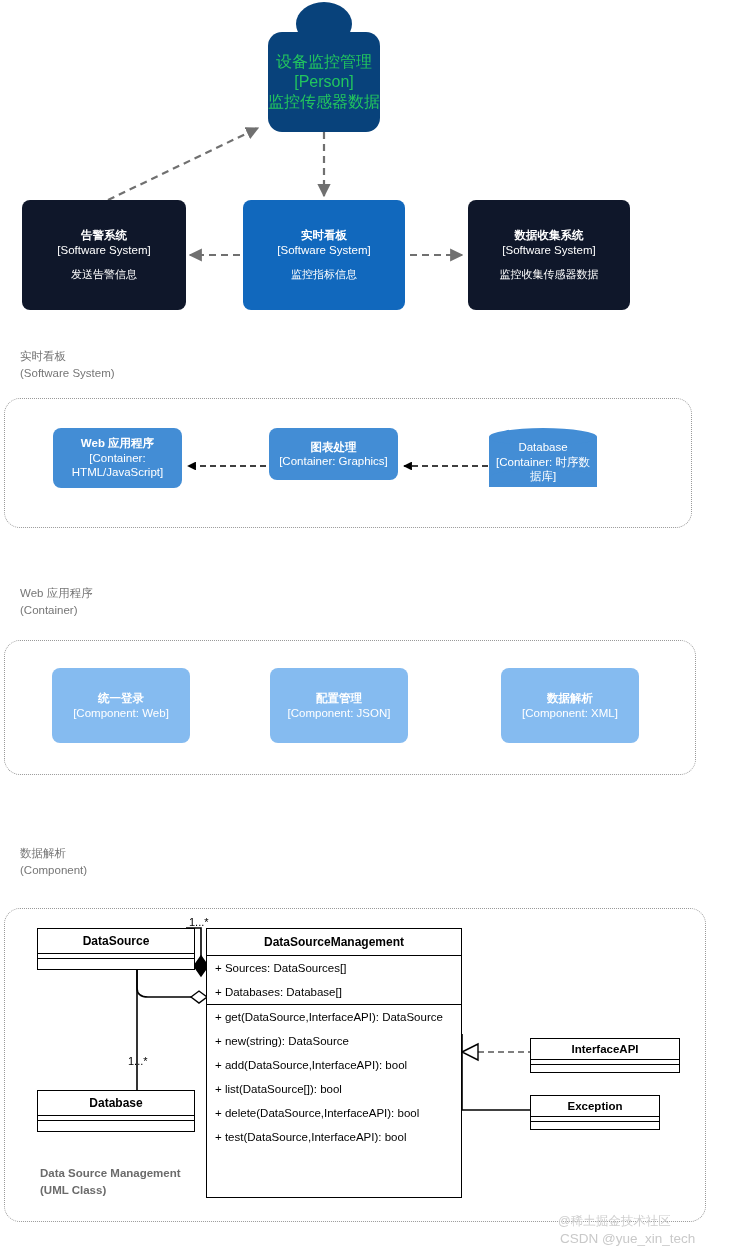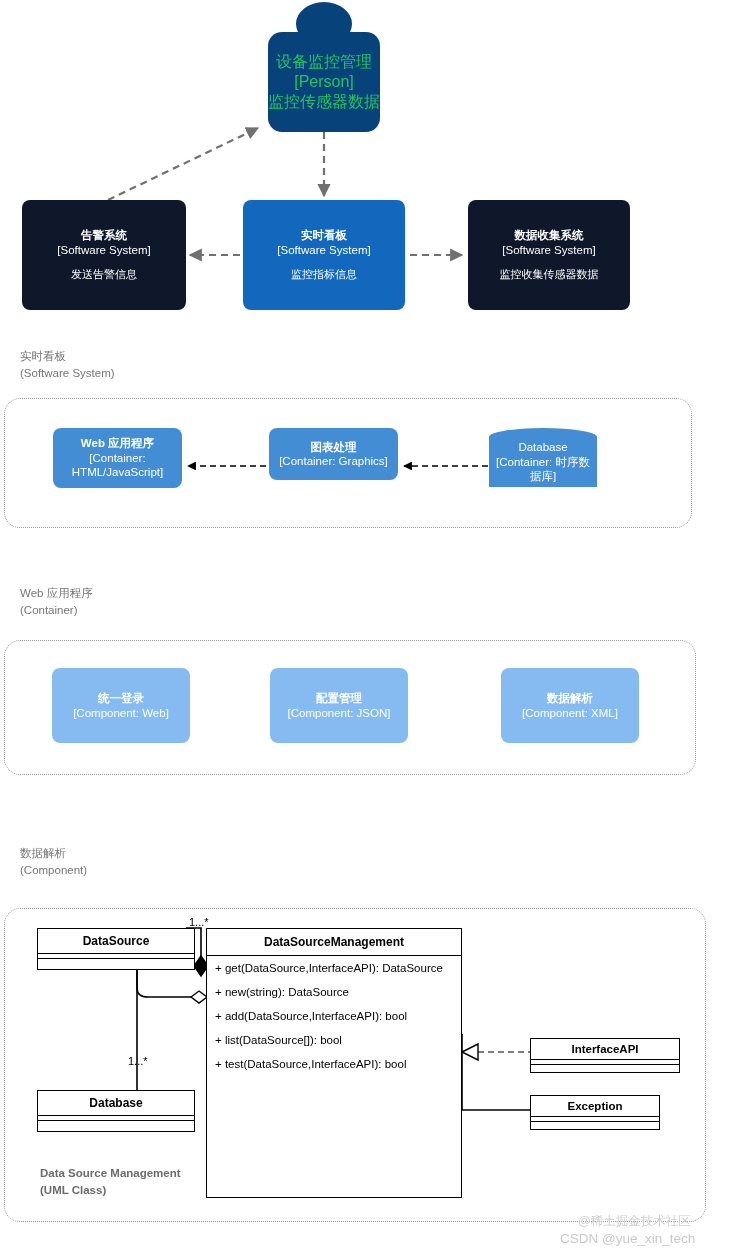--- a/index.html
+++ b/index.html
@@ -203,25 +203,30 @@
 </div>
 
 <div class="umlclass" style="left:37px;top:1090px;width:158px;height:42px;">
   <div class="hdr" style="padding:5px 4px;">Database</div>
   <div class="thin"></div>
   <div class="thin2"></div>
 </div>
 
 <div class="umlclass" style="left:206px;top:928px;width:256px;height:270px;">
   <div class="hdr">DataSourceManagement</div>
+  <div class="sec">
+    <div class="row">+ Sources: DataSources[]</div>
+    <div class="row">+ Databases: Database[]</div>
+  </div>
   <div>
     <div class="row">+ get(DataSource,InterfaceAPI): DataSource</div>
     <div class="row">+ new(string): DataSource</div>
     <div class="row">+ add(DataSource,InterfaceAPI): bool</div>
     <div class="row">+ list(DataSource[]): bool</div>
+    <div class="row">+ delete(DataSource,InterfaceAPI): bool</div>
     <div class="row">+ test(DataSource,InterfaceAPI): bool</div>
   </div>
 </div>
 
 <div class="umlclass" style="left:530px;top:1038px;width:150px;height:35px;">
   <div class="hdr" style="padding:4px 4px;font-size:11.5px;">InterfaceAPI</div>
   <div class="thin"></div>
   <div class="thin2"></div>
 </div>
 
@@ -230,14 +235,14 @@
   <div class="thin"></div>
   <div class="thin2"></div>
 </div>
 
 <div class="mult" style="left:189px;top:916px;">1...*</div>
 <div class="mult" style="left:128px;top:1055px;">1...*</div>
 
 <div class="blabel" style="left:40px;top:1165px;font-weight:bold;color:#6b6b6b;">Data Source Management
 (UML Class)</div>
 
-<div class="wm" style="left:578px;top:1213px;">@稀土掘金技术社区</div>
+<div class="wm" style="left:558px;top:1213px;">@稀土掘金技术社区</div>
 <div class="wm2" style="left:560px;top:1231px;">CSDN @yue_xin_tech</div>
 
 </body></html>

